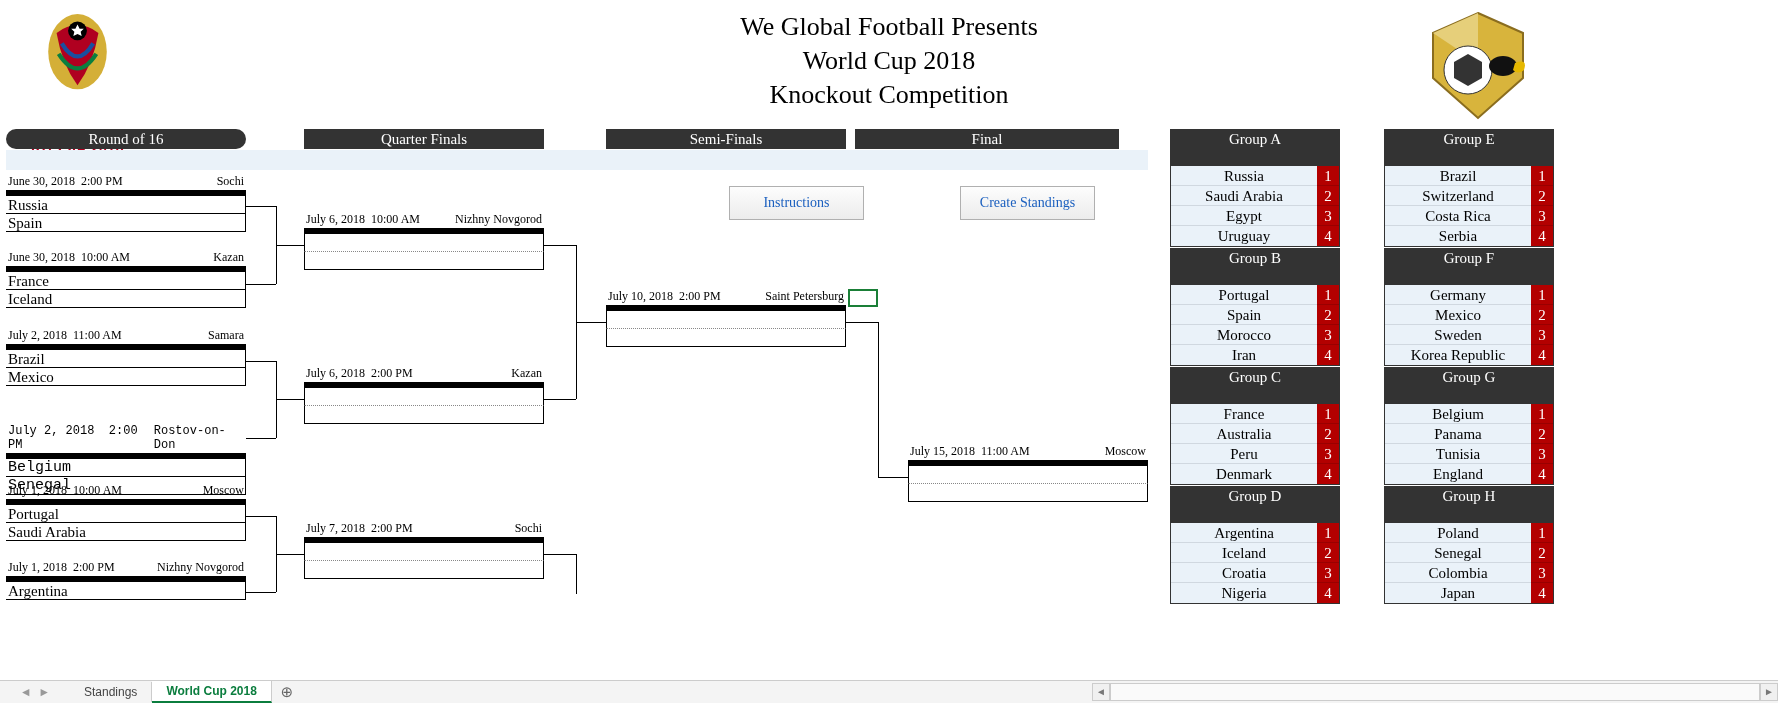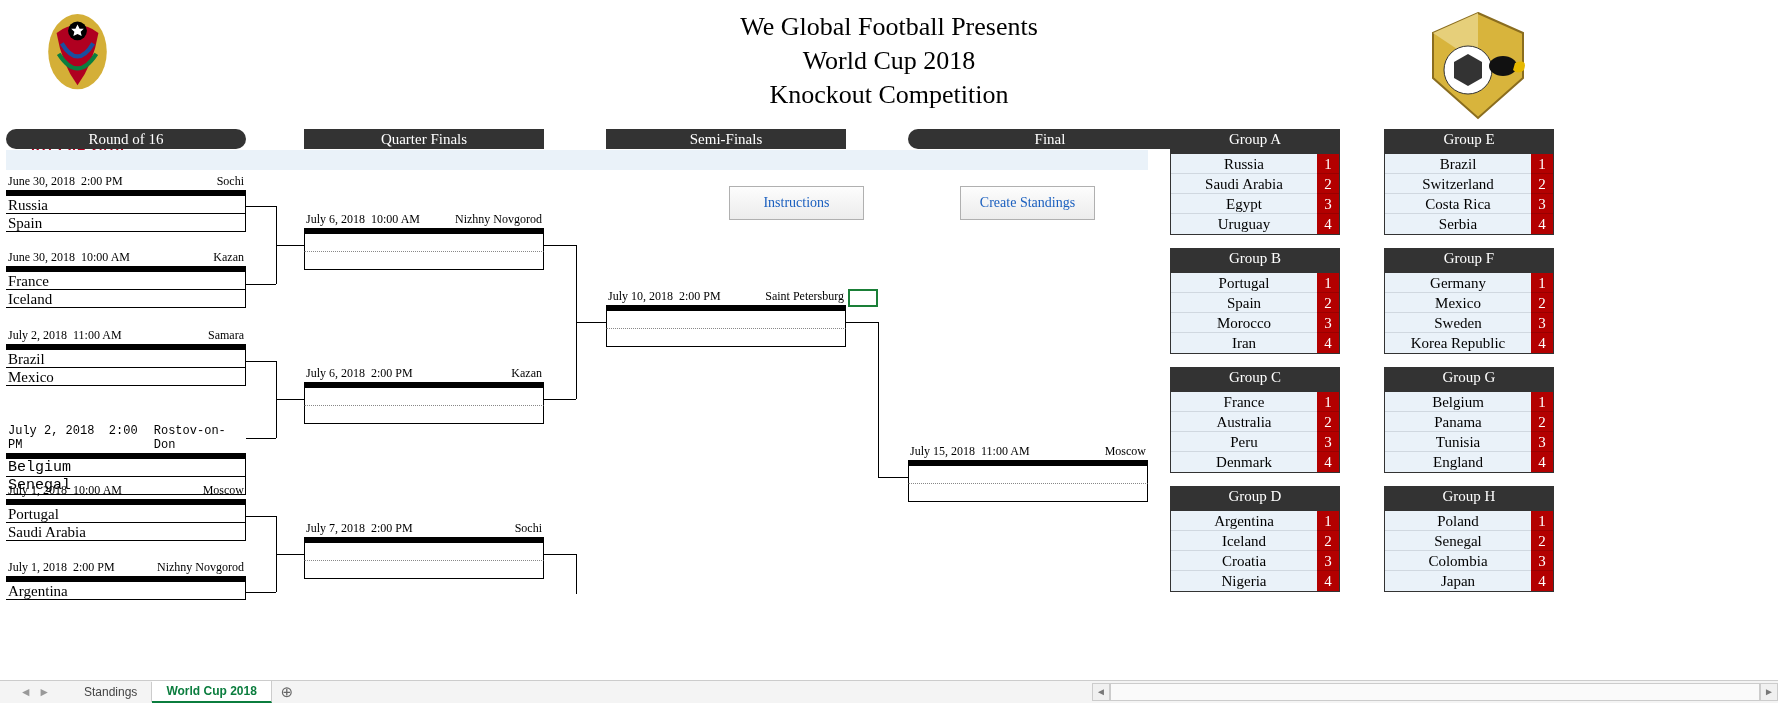--- a/index.html
+++ b/index.html
@@ -28,21 +28,21 @@
 
 
 .hline { position:absolute; height:1px; background:#000; }
 .vline { position:absolute; width:1px; background:#000; }
 
 
 .btn { position:absolute; width:135px; height:34px; background:linear-gradient(#fdfdfd,#ececec); border:1px solid #b0b0b0; color:#1a5fbf; font-family:inherit; font-size:14px; display:flex; align-items:center; justify-content:center; cursor:pointer; }
 
 
 .group { position:absolute; width:170px; }
-.group .ghdr { height:24px; background:#333; color:#fff; font-size:15px; text-align:center; line-height:20px; }
+.group .ghdr { height:36px; background:#333; color:#fff; font-size:15px; text-align:center; line-height:20px; }
 .group .grow-wrap { border:1px solid #333; }
 .group .grow { display:flex; height:20px; font-size:15px; }
 .group .gname { flex:1; text-align:center; line-height:20px; background:#eaf2f9; border-bottom:1px solid #d0d8e0; }
 .group .gnum { width:22px; text-align:center; line-height:20px; background:#b30000; color:#fff; border-bottom:1px solid #900; }
 .group .grow:last-child .gname, .group .grow:last-child .gnum { border-bottom:none; }
 
 
 .sheet-bar { position:absolute; bottom:0; left:0; right:0; height:23px; background:#f4f4f4; border-top:1px solid #ccc; display:flex; align-items:center; font-family:'Segoe UI',Arial,sans-serif; font-size:12px; }
 .sheet-bar .nav { width:70px; color:#999; text-align:center; }
 .sheet-bar .tab { padding:3px 14px; border-right:1px solid #ccc; cursor:pointer; color:#444; }
@@ -87,21 +87,21 @@
 
   <div class="header-title">
     <div>We Global Football Presents</div>
     <div>World Cup 2018</div>
     <div>Knockout Competition</div>
   </div>
 
   <div class="round-hdr" style="left:6px; width:240px;border-radius:10px;">Round of 16</div>
   <div class="round-hdr" style="left:304px; width:240px;">Quarter Finals</div>
   <div class="round-hdr" style="left:606px; width:240px;">Semi-Finals</div>
-  <div class="round-hdr" style="left:908px; width:284px;border-radius:10px;">Final</div>
+  <div class="round-hdr" style="left:855px; width:264px;">Final</div>
   <div class="round-spacer" style="left:6px; width:1142px;"></div>
 
   <div class="btn" style="left:729px; top:186px;">
       <span>Instructions</span>
     </div>
   <div class="btn" style="left:960px; top:186px;">
       <span>Create Standings</span>
     </div>
 
   <div class="match" style="left:6px; top:174px;">

